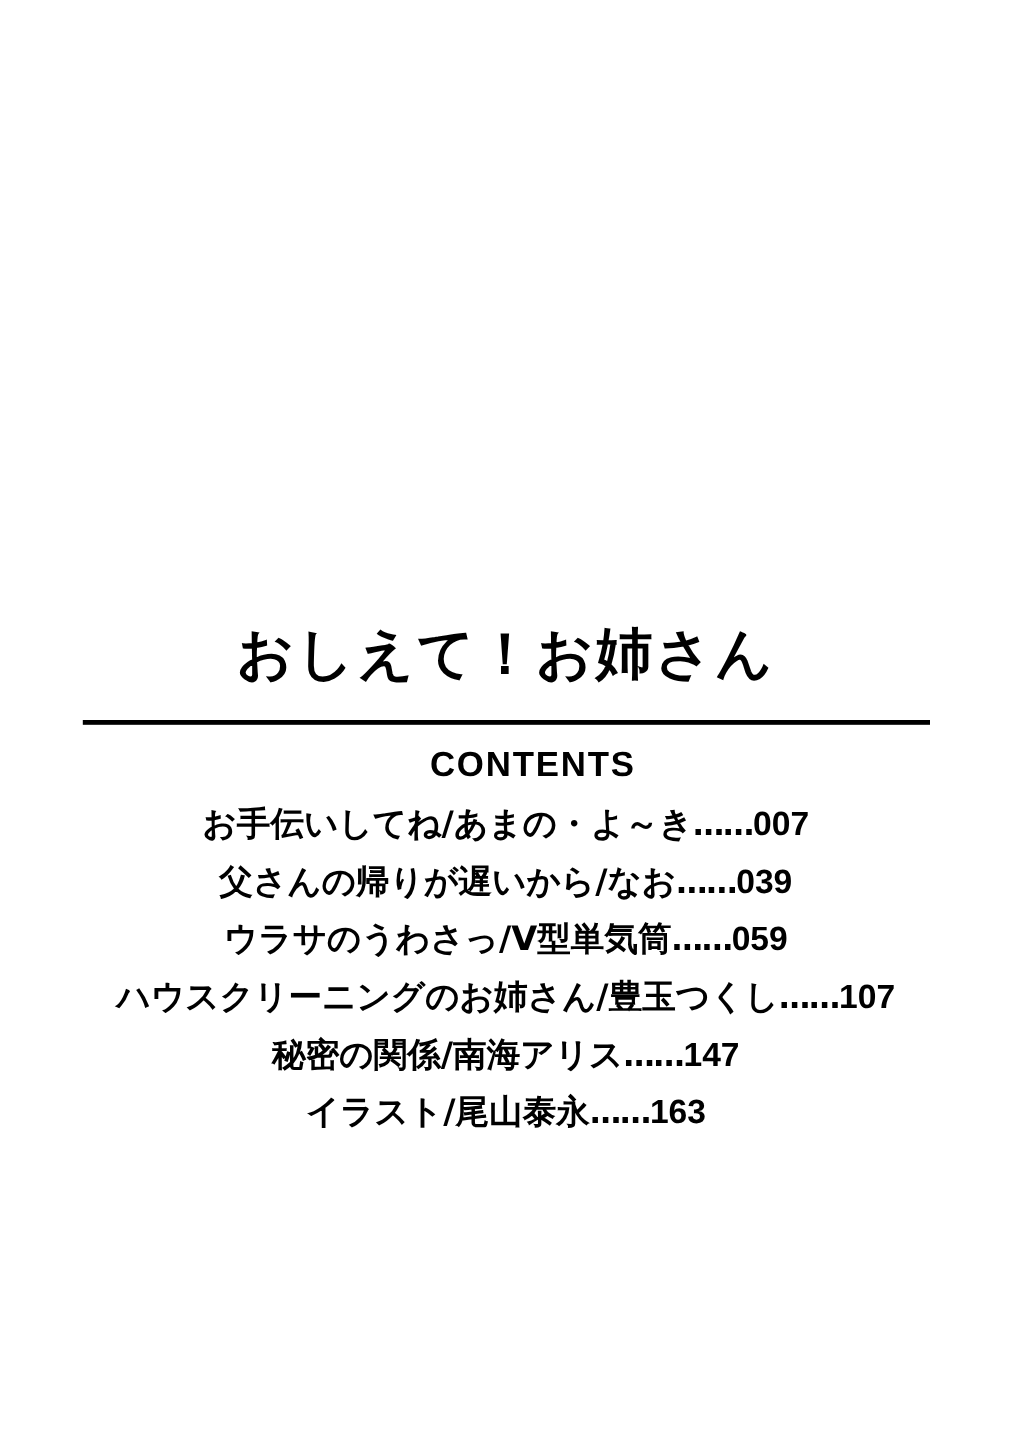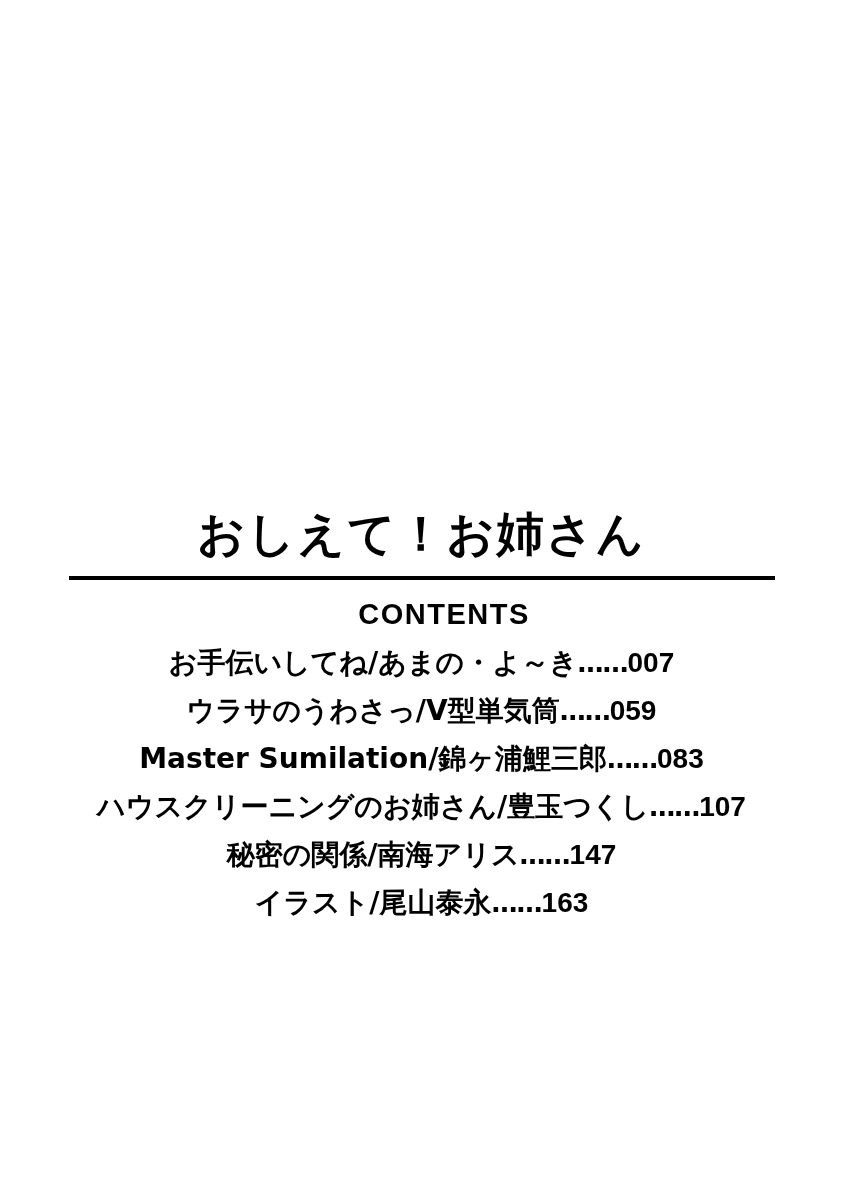--- a/index.html
+++ b/index.html
@@ -26,21 +26,21 @@
     top: 505px;
     width: 843px;
   }
   .book-title {
     font-family: "DejaVu Sans", sans-serif;
     font-weight: bold;
     font-size: 47px;
     letter-spacing: 2px;
     text-align: center;
     line-height: 1.25;
-    margin: 0;
+    margin: 12px;
     padding: 0 0 12px 0;
     color: #000;
   }
   .title-rule {
     width: 706px;
     height: 4px;
     background: #000;
     margin: 0 auto;
   }
   .contents-label {
@@ -97,28 +97,28 @@
 
     <div class="contents-label">CONTENTS</div>
 
     <ul class="toc-list">
 
       <li class="toc-entry">
         <span class="t-title">お手伝いしてね</span><span class="t-sep">/</span><span class="t-author">あまの・よ～き</span><span class="t-dots">……</span><span class="t-page">007</span>
       </li>
 
 
+      <li class="toc-entry">
+        <span class="t-title">父さんの帰りが遅いから</span><span class="t-sep">/</span><span class="t-author">なお</span><span class="t-dots">……</span><span class="t-page">039</span>
+      </li>
 
       <li class="toc-entry">
         <span class="t-title">ウラサのうわさっ</span><span class="t-sep">/</span><span class="t-author">V型単気筒</span><span class="t-dots">……</span><span class="t-page">059</span>
       </li>
 
-      <li class="toc-entry">
-        <span class="t-title">Master Sumilation</span><span class="t-sep">/</span><span class="t-author">錦ヶ浦鯉三郎</span><span class="t-dots">……</span><span class="t-page">083</span>
-      </li>
 
       <li class="toc-entry">
         <span class="t-title">ハウスクリーニングのお姉さん</span><span class="t-sep">/</span><span class="t-author">豊玉つくし</span><span class="t-dots">……</span><span class="t-page">107</span>
       </li>
 
 
       <li class="toc-entry">
         <span class="t-title">秘密の関係</span><span class="t-sep">/</span><span class="t-author">南海アリス</span><span class="t-dots">……</span><span class="t-page">147</span>
       </li>
 

